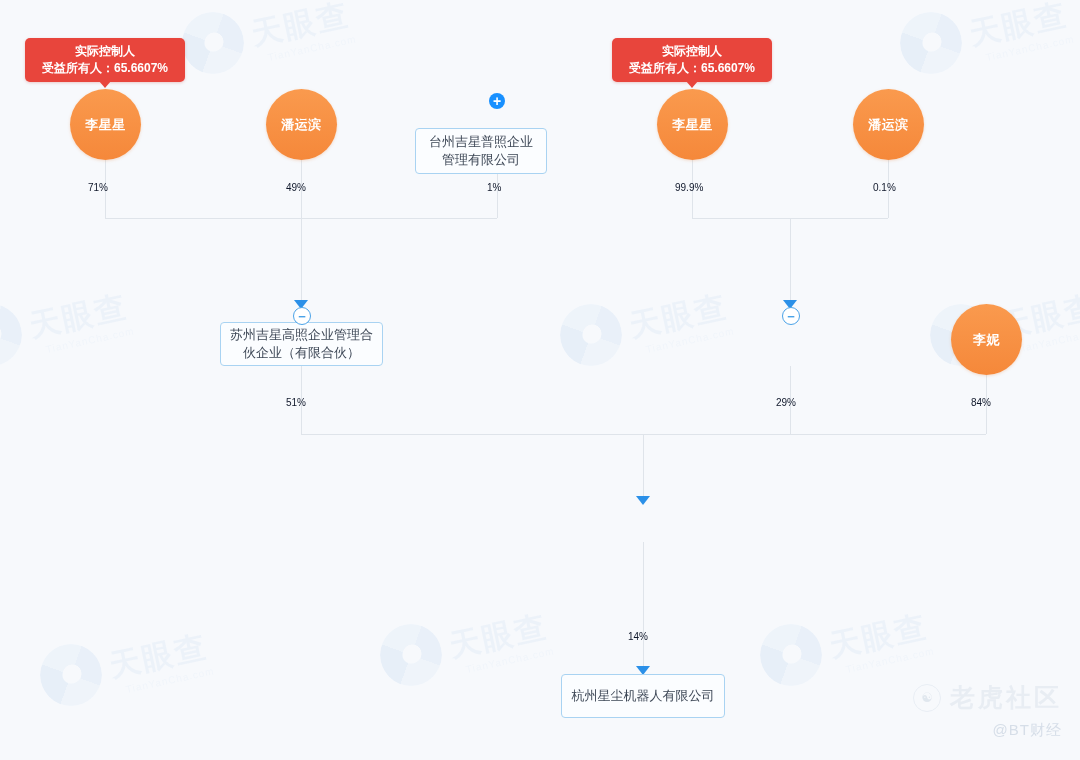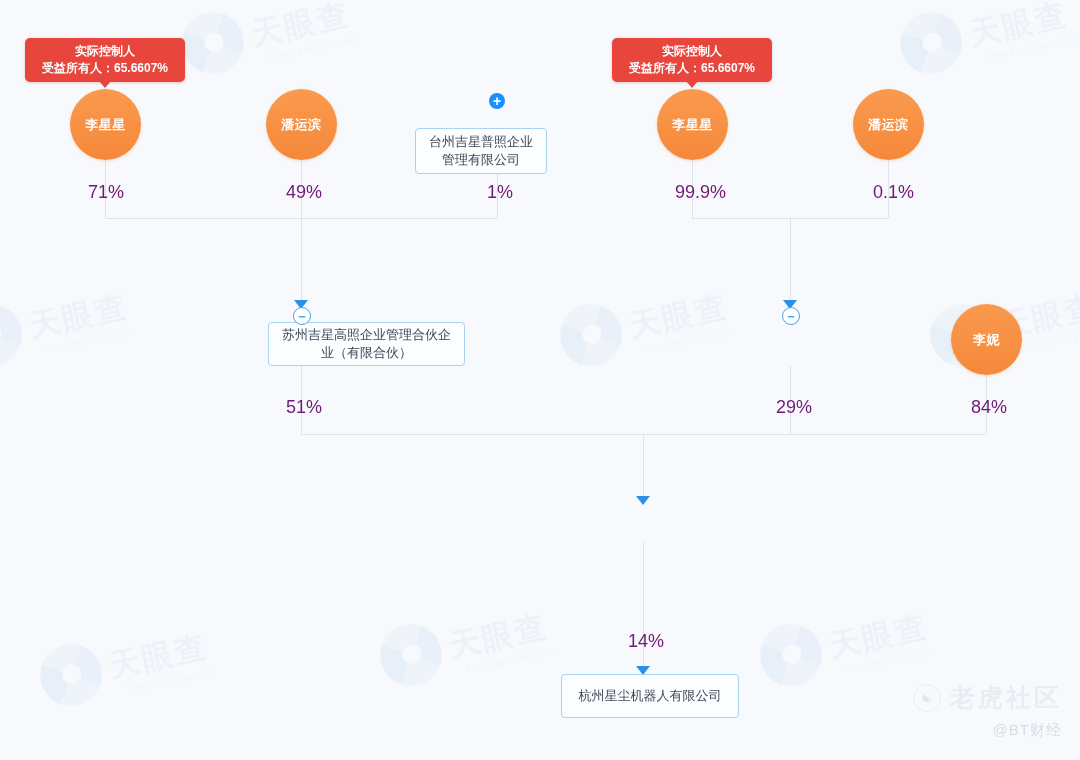--- a/index.html
+++ b/index.html
@@ -31,21 +31,21 @@
     position:absolute;left:86px;top:44px;white-space:nowrap;
     color:#eaf1f9;font-size:10px;letter-spacing:1px;
     transform:rotate(-12deg);transform-origin:left center;
   }
 
   
   .line{position:absolute;background:#dfe4ea;}
   .vline{width:1px;}
   .hline{height:1px;}
   .pct{
-    position:absolute;color:#701a75;font-size:18px;white-space:nowrap;
+    position:absolute;color:#0f172a;font-size:10px;white-space:nowrap;
   }
   .arrow-down{
     position:absolute;width:0;height:0;
     border-left:7px solid transparent;border-right:7px solid transparent;
     border-top:9px solid #2b90e8;
   }
 
   
   .circle{
     position:absolute;border-radius:50%;
@@ -207,28 +207,28 @@
   <div class="circle" style="left:951px;top:304px;width:71px;height:71px;justify-content:center;">
     <span>李妮</span>
   </div>
 
   <div class="ico plus" style="left:489px;top:93px;">+</div>
   <div class="box" style="left:415px;top:108px;width:132px;height:46px;margin-top:20px;">
     <span>台州吉星普照企业管理有限公司</span>
   </div>
 
   <div class="ico minus" style="left:293px;top:307px;">−</div>
-  <div class="box" style="left:220px;top:322px;width:197px;height:44px;margin-left:48px;">
+  <div class="box" style="left:220px;top:322px;width:163px;height:44px;">
     <span>苏州吉星高照企业管理合伙企业（有限合伙）</span>
   </div>
 
   <div class="ico minus" style="left:782px;top:307px;">−</div>
 
 
-  <div class="box" style="left:561px;top:674px;width:178px;height:44px;">
+  <div class="box" style="left:561px;top:674px;width:164px;height:44px;">
     <span>杭州星尘机器人有限公司</span>
   </div>
 
   <div class="brand">
     <div class="brand-logo">☯</div>
     <div class="brand-name">老虎社区</div>
   </div>
   <div class="brand-handle">@BT财经</div>
 
 </div>

